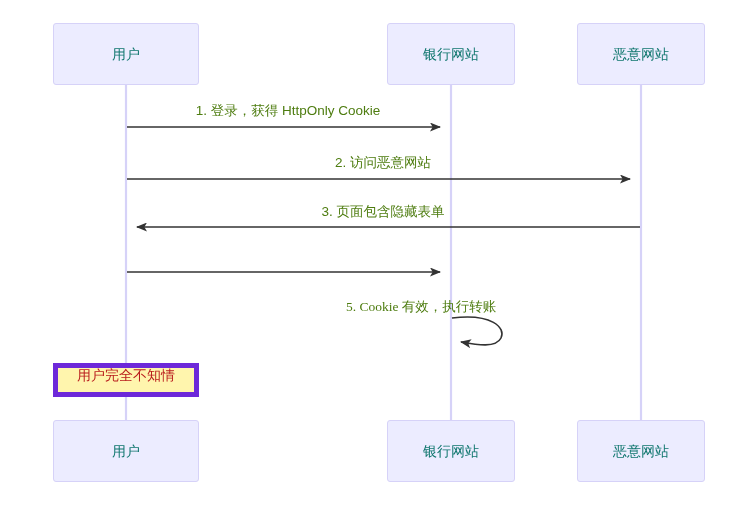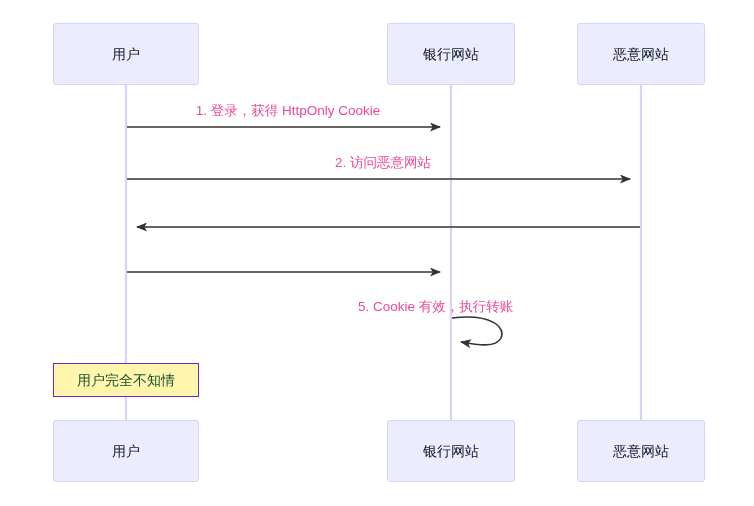--- a/index.html
+++ b/index.html
@@ -31,46 +31,46 @@
   .participant-box {
     position: absolute;
     box-sizing: border-box;
     background: #ececff;
     border: 1px solid #d6d2f8;
     border-radius: 3px;
     display: flex;
     align-items: center;
     justify-content: center;
     font-size: 14px;
-    color: #0f172a;
+    color: #0f766e;
     line-height: 1;
     z-index: 3;
   }
   .msg-label {
     position: absolute;
     font-size: 13.5px;
-    color: #ec4899;
+    color: #4d7c0f;
     white-space: nowrap;
     text-align: center;
     z-index: 4;
     line-height: 1;
   }
   .msg-label.centered {
     transform: translateX(-50%);
   }
   .note-box {
     position: absolute;
     box-sizing: border-box;
     background: #fff5ad;
-    border: 1px solid #6d28d9;
+    border: 5px solid #6d28d9;
     display: flex;
-    align-items: center;
+    align-items: flex-start;
     justify-content: center;
     font-size: 14px;
-    color: #14532d;
+    color: #b91c1c;
     z-index: 5;
     line-height: 1;
   }
 </style>
 </head>
 <body>
 
 <div id="diagram">
 
   <svg id="wires" viewBox="0 0 754 506" xmlns="http://www.w3.org/2000/svg">
@@ -111,23 +111,24 @@
   </div>
 
   <div class="participant-box" style="left:577px; top:23px; width:128px; height:62px;">
     <span>恶意网站</span>
   </div>
 
   <div class="msg-label centered" style="left:288px; top:104px;">1. 登录，获得 HttpOnly Cookie</div>
 
   <div class="msg-label centered" style="left:383px; top:156px;text-align:right;">2. 访问恶意网站</div>
 
+  <div class="msg-label centered" style="left:383px; top:205px;">3. 页面包含隐藏表单</div>
 
 
-  <div class="msg-label" style="left:358px; top:300px;">5. Cookie 有效，执行转账</div>
+  <div class="msg-label" style="left:346px; top:300px;font-family:Liberation Serif, serif;">5. Cookie 有效，执行转账</div>
 
   <div class="note-box" style="left:53px; top:363px; width:146px; height:34px;">
     <span>用户完全不知情</span>
   </div>
 
   <div class="participant-box" style="left:53px; top:420px; width:146px; height:62px;">
     <span>用户</span>
   </div>
 
   <div class="participant-box" style="left:387px; top:420px; width:128px; height:62px;">

